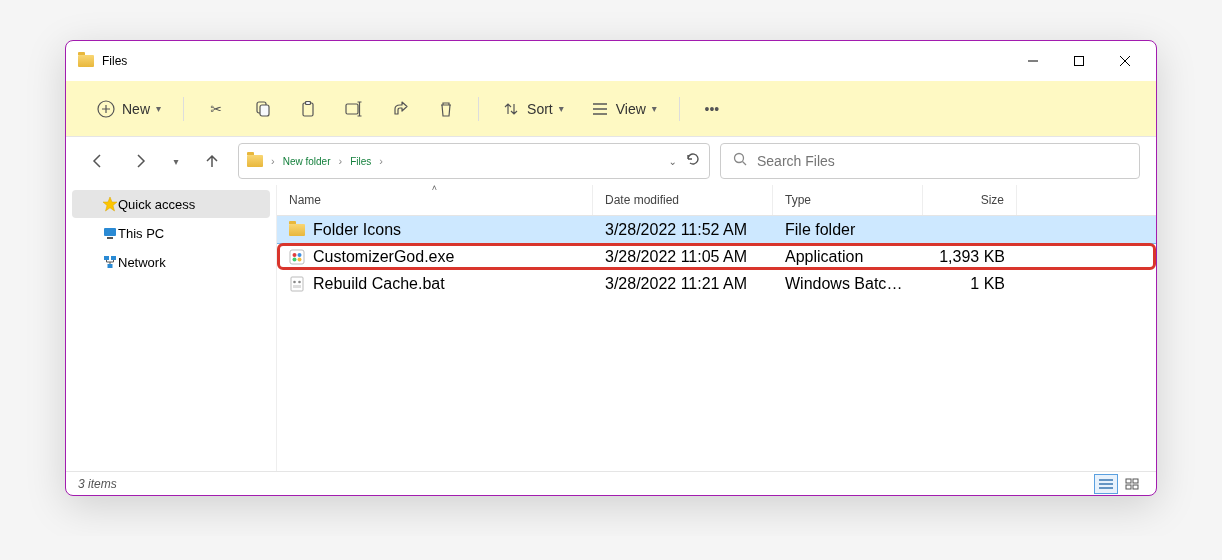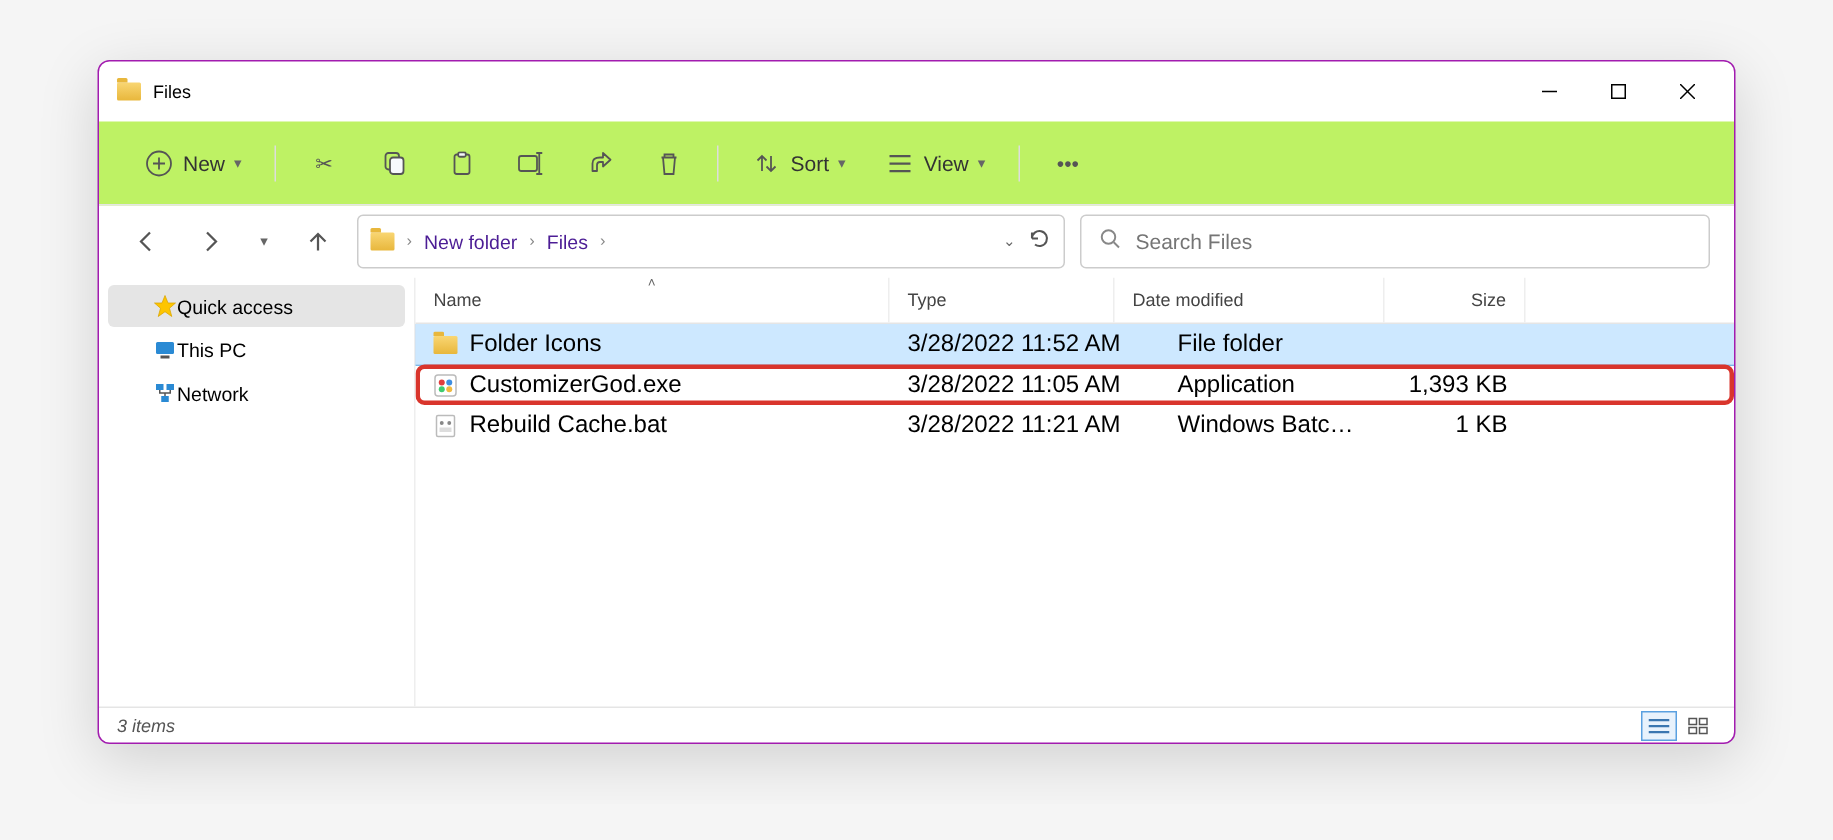--- a/index.html
+++ b/index.html
@@ -4,31 +4,31 @@
 <style>
 * { box-sizing: border-box; margin: 0; padding: 0; font-family: 'Segoe UI', sans-serif; }
 body { background: #f5f5f5; padding: 40px; }
 .window { width: 1092px; height: 456px; background: #fff; border: 1px solid #a21caf; border-radius: 8px; box-shadow: 0 10px 40px rgba(0,0,0,0.15); display: flex; flex-direction: column; overflow: hidden; margin: 0 auto; }
 .titlebar { height: 40px; display: flex; align-items: center; padding: 0 8px; }
 .title-icon { width: 16px; height: 12px; background: linear-gradient(#f9d673,#e8b73c); border-radius: 1px; position: relative; margin-right: 8px; margin-left: 4px; }
 .title-icon::before { content:''; position:absolute; top:-3px; left:0; width:7px; height:3px; background:#e8b73c; border-radius:1px 1px 0 0; }
 .title-text { font-size: 12px; color: #000; }
 .win-controls { margin-left: auto; display: flex; }
 .win-btn { width: 46px; height: 32px; display: flex; align-items: center; justify-content: center; color: #000; cursor: pointer; }
-.toolbar { height: 56px; background: #bef264; border-bottom: 1px solid #e5e5e5; display: flex; align-items: center; padding: 0 20px; gap: 6px; }
+.toolbar { height: 56px; background: #fef9c3; border-bottom: 1px solid #e5e5e5; display: flex; align-items: center; padding: 0 20px; gap: 6px; }
 .tb-btn { display: flex; align-items: center; gap: 6px; padding: 6px 10px; border-radius: 4px; cursor: pointer; color: #333; font-size: 14px; }
 .tb-icon { width: 20px; height: 20px; display: flex; align-items: center; justify-content: center; color: #555; }
 .tb-sep { width: 1px; height: 24px; background: #ddd; margin: 0 6px; }
 .chev { font-size: 10px; color: #666; }
 .navrow { height: 48px; display: flex; align-items: center; padding: 0 16px; gap: 10px; }
 .nav-btn { width: 32px; height: 32px; display: flex; align-items: center; justify-content: center; color: #555; cursor: pointer; border-radius: 4px; }
 .addr { flex: 1; height: 36px; border: 1px solid #ccc; border-radius: 4px; display: flex; align-items: center; padding: 0 8px; gap: 4px; min-width: 300px; }
 .addr-icon { width: 16px; height: 12px; background: linear-gradient(#f9d673,#e8b73c); border-radius: 1px; position: relative; margin-right: 4px; }
 .addr-icon::before { content:''; position:absolute; top:-3px; left:0; width:7px; height:3px; background:#e8b73c; border-radius:1px 1px 0 0; }
-.crumb { font-size: 13px; color: #4c1d95; cursor: pointer; padding: 2px 4px; }
+.crumb { font-size: 10px; color: #15803d; cursor: pointer; padding: 2px 4px; }
 .crumb-sep { color: #888; font-size: 11px; }
 .addr-right { margin-left: auto; display: flex; gap: 8px; align-items: center; }
 .search { width: 420px; height: 36px; border: 1px solid #ccc; border-radius: 4px; display: flex; align-items: center; padding: 0 12px; gap: 10px; }
 .search input { border: none; outline: none; font-size: 14px; color: #333; flex: 1; }
 .content { flex: 1; display: flex; overflow: hidden; }
 .sidebar { width: 210px; padding-top: 4px; }
 .sb-item { display: flex; align-items: center; gap: 0; padding: 6px 12px 6px 30px; font-size: 13px; color: #000; cursor: pointer; border-radius: 4px; margin: 1px 6px; }
 .sb-item.active { background: #e5e5e5; }
 .sb-icon { width: 16px; height: 16px; display: inline-flex; align-items: center; justify-content: center; }
 .main { flex: 1; display: flex; flex-direction: column; border-left: 1px solid #eee; }
@@ -240,22 +240,22 @@
         <span>Network</span>
       </div>
     </div>
 
     <div class="main">
       <div class="cols">
         <div class="col col-name">
           <span class="sort-ind">˄</span>
           <span>Name</span>
         </div>
+        <div class="col col-date"><span>Date modified</span></div>
         <div class="col col-type"><span>Type</span></div>
-        <div class="col col-date"><span>Date modified</span></div>
         <div class="col col-size"><span>Size</span></div>
       </div>
       <div class="rows" id="file-rows">
           <div class="row selected">
             <div class="cell cell-name">
               <span class="file-icon">
                 <span class="folder-mini"></span>
               </span>
               <span>Folder Icons</span>
             </div>

